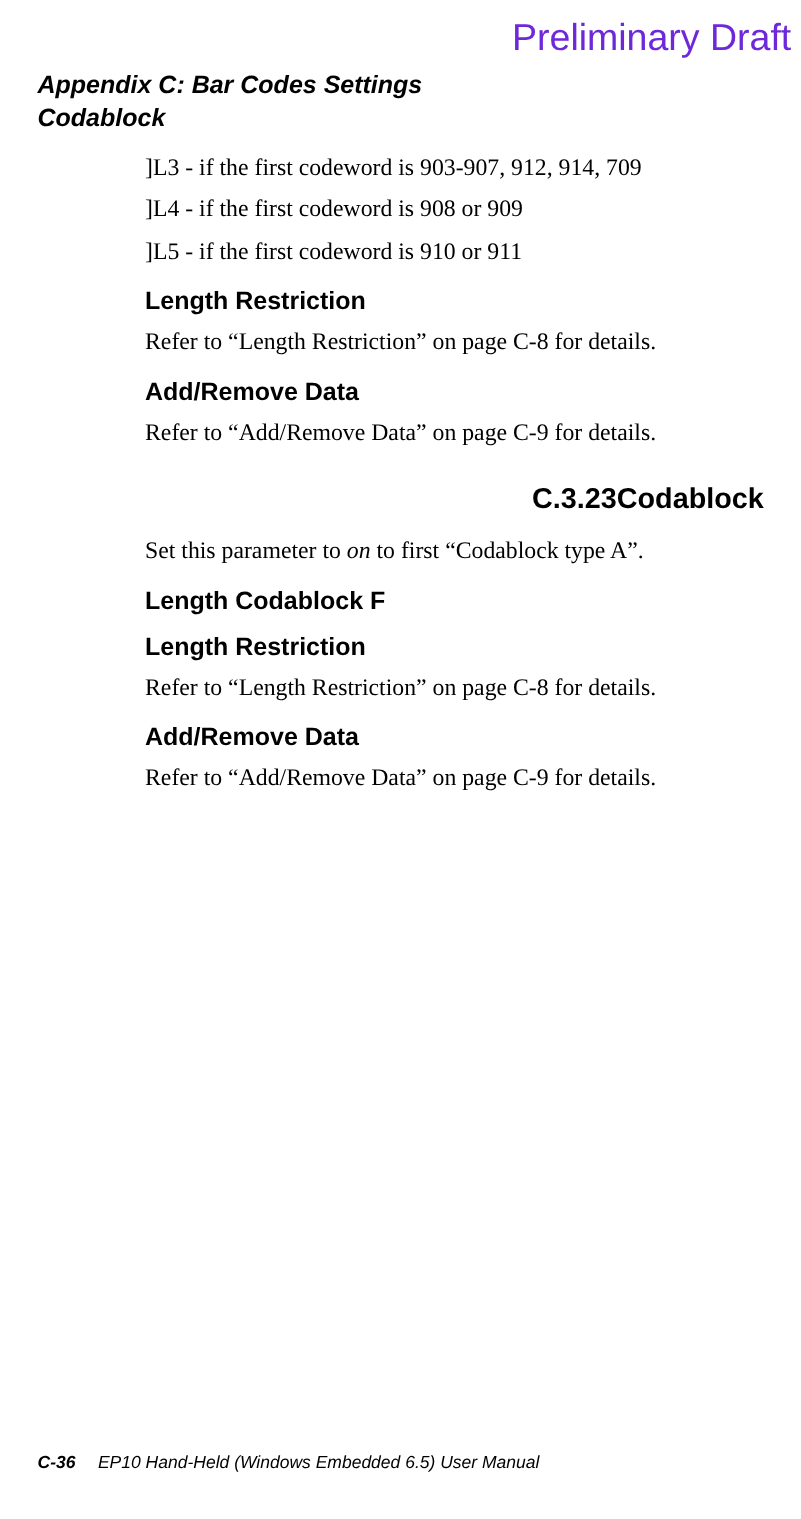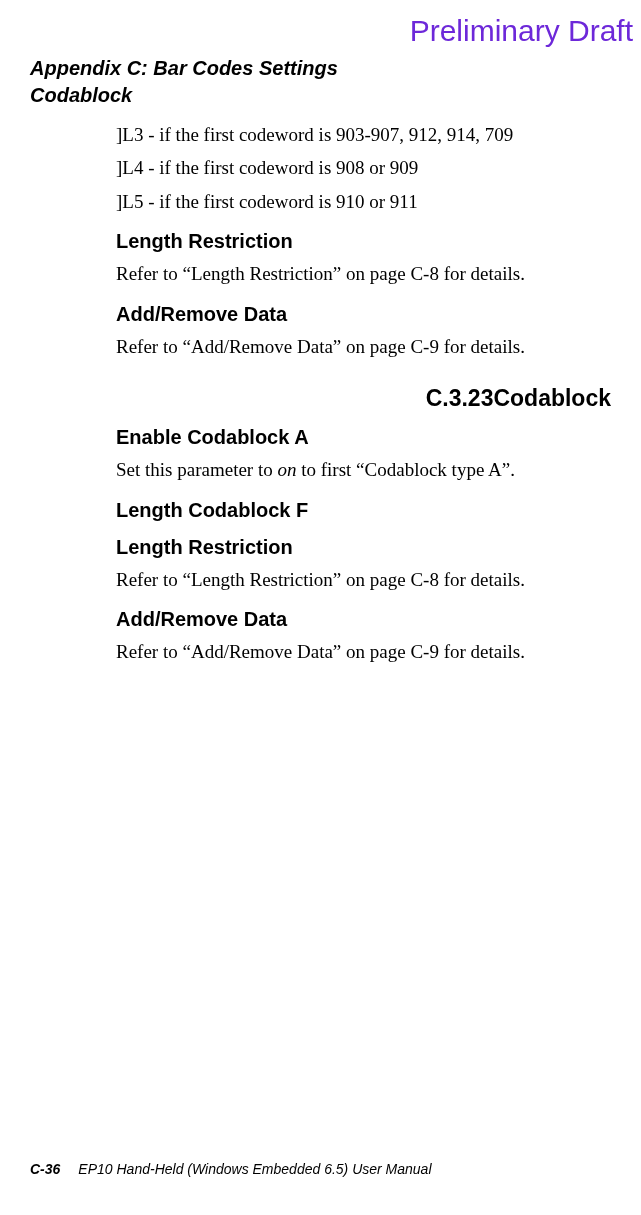--- a/index.html
+++ b/index.html
@@ -101,21 +101,20 @@
   <h3 class="subheading">Length Restriction</h3>
   <p class="body-text">Refer to “Length Restriction” on page C-8 for details.</p>
 
   <h3 class="subheading">Add/Remove Data</h3>
   <p class="body-text">Refer to “Add/Remove Data” on page C-9 for details.</p>
 
   <h2 class="section-heading">
     <span class="section-number">C.3.23</span><span>Codablock</span>
   </h2>
 
-  <h3 class="subheading">Enable Codablock A</h3>
   <p class="body-text"><span>Set this parameter to </span><span class="italic">on</span><span> to first “Codablock type A”.</span></p>
 
   <h3 class="subheading">Length Codablock F</h3>
 
   <h3 class="subheading">Length Restriction</h3>
   <p class="body-text">Refer to “Length Restriction” on page C-8 for details.</p>
 
   <h3 class="subheading">Add/Remove Data</h3>
   <p class="body-text">Refer to “Add/Remove Data” on page C-9 for details.</p>
 

